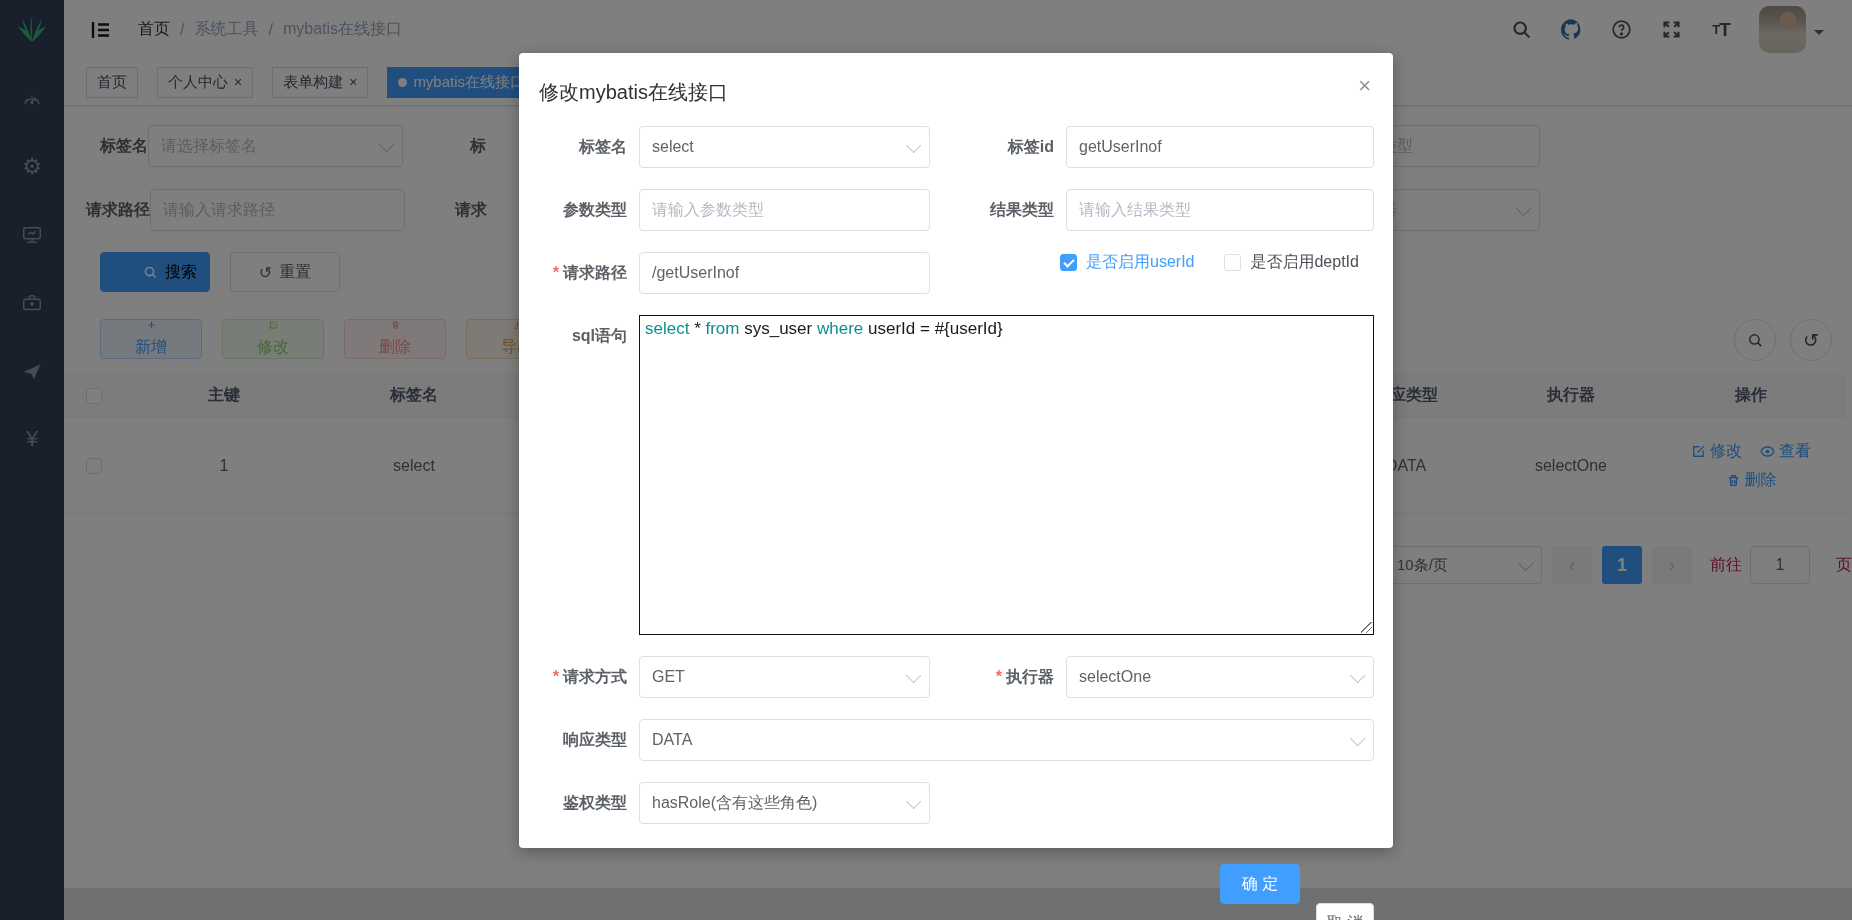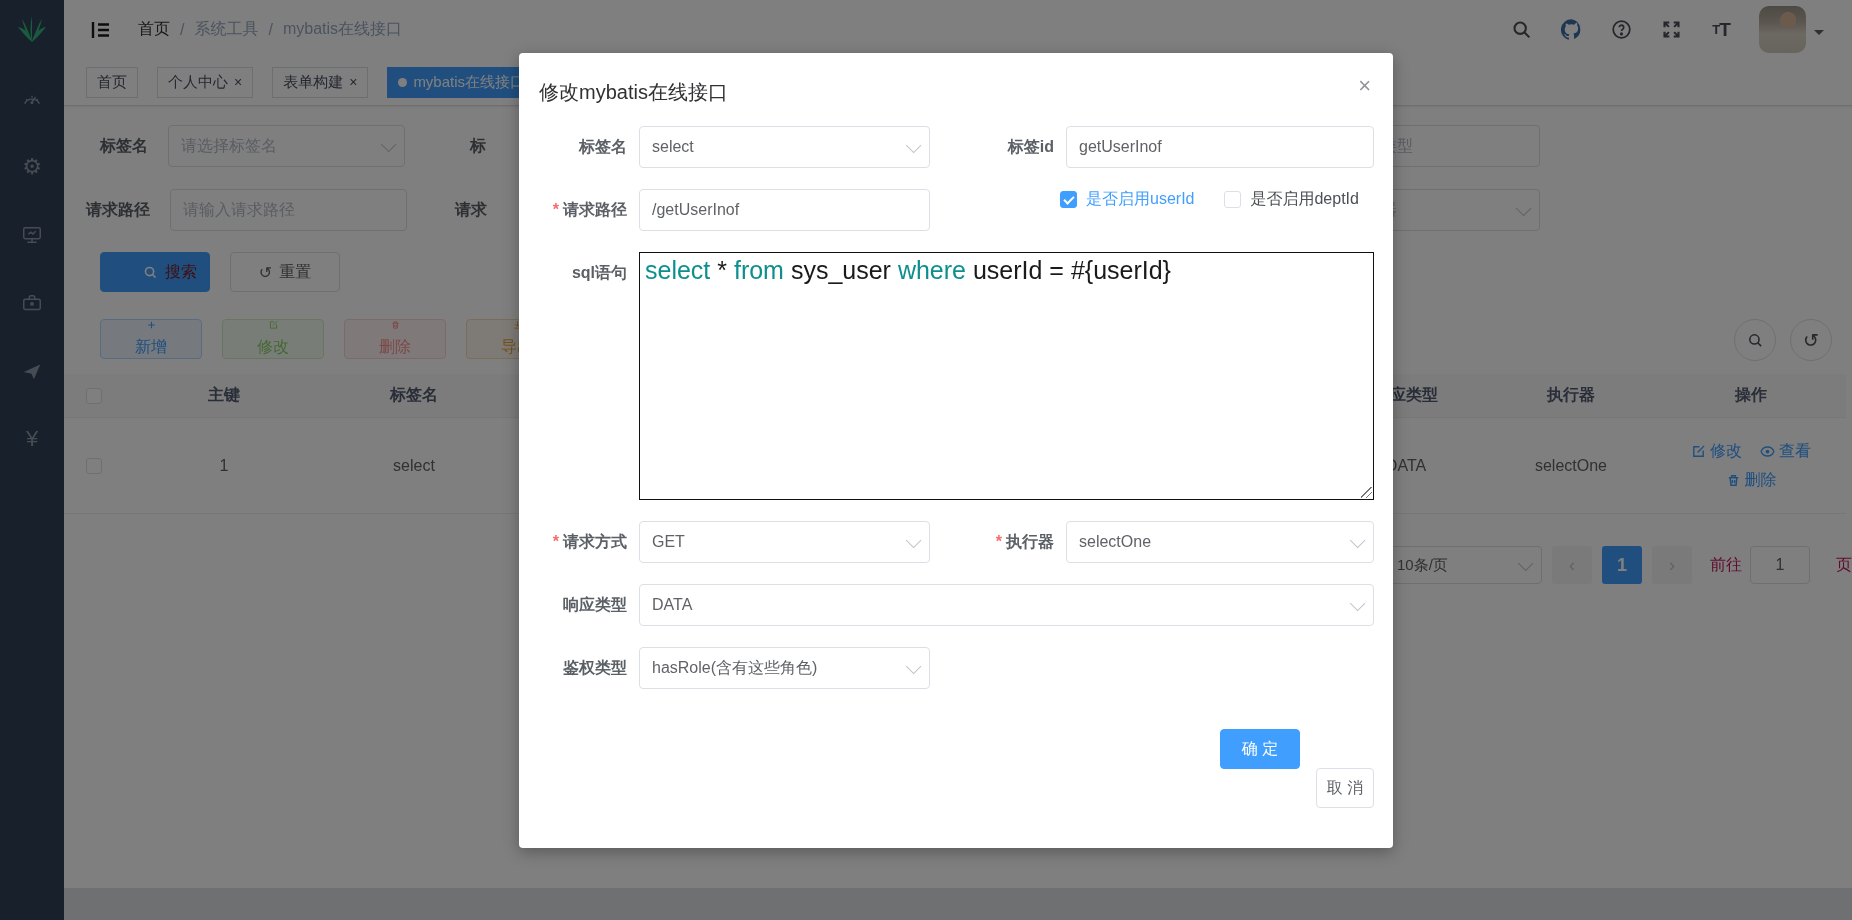--- a/index.html
+++ b/index.html
@@ -48,30 +48,30 @@
 
   .f-label { font-weight:700; font-size:16px; color:#5b6066; }
   .ctl { border:1px solid #dcdfe6; border-radius:4px; background:#fff; height:42px; display:flex; align-items:center;
          padding:0 12px; font-size:16px; color:#606266; }
   .ctl .ph { color:#b4bac4; }
   .chev { margin-left:auto; width:11px; height:11px; border-right:1.8px solid #c0c4cc; border-bottom:1.8px solid #c0c4cc;
           transform:rotate(45deg) translateY(-3px); flex:none; }
 
   .srch-row1 { position:absolute; left:36px; top:19px; display:flex; align-items:center; }
   .srch-row2 { position:absolute; left:22px; top:83px; display:flex; align-items:center; }
-  .srch-row1 .ctl, .srch-row2 .ctl { width:237px; margin-left:20px; }
+  .srch-row1 .ctl, .srch-row2 .ctl { width:255px; margin-left:0; }
   .frag-label-1 { position:absolute; left:406px; top:30px; }
   .frag-label-2 { position:absolute; left:391px; top:94px; }
   .frag-input-1 { position:absolute; left:1224px; top:19px; width:252px; }
   .frag-input-2 { position:absolute; left:1224px; top:83px; width:252px; }
 
   .btn { border-radius:4px; height:40px; display:inline-flex; align-items:center; justify-content:center; gap:7px;
          font-size:16px; cursor:pointer; border:1px solid #dcdfe6; background:#fff; color:#606266; }
   .btn svg { width:15px; height:15px; }
-  .btn-primary { background:#409EFF; border-color:#409EFF; color:#7f1d1d;padding-left:30px; }
+  .btn-primary { background:#409EFF; border-color:#409EFF; color:#000000;padding-left:30px; }
   .search-btns { position:absolute; left:36px; top:146px; display:flex; gap:20px; }
   .search-btns .btn { width:110px; }
 
   .toolbar { position:absolute; left:36px; top:213px; display:flex; gap:20px; }
   .toolbar .btn { width:102px;flex-direction:column; }
   .btn-plain-primary { background:#ecf5ff; border-color:#b3d8ff; color:#409EFF; }
   .btn-plain-success { background:#f0f9eb; border-color:#c2e7b0; color:#67c23a; opacity:.75; }
   .btn-plain-danger  { background:#fef0f0; border-color:#fbc4c4; color:#f56c6c; opacity:.75; }
   .btn-plain-warning { background:#fdf6ec; border-color:#f5dab1; color:#e6a23c; }
   .circle-btns { position:absolute; top:213px; right:20px; display:flex; gap:14px; }
@@ -127,21 +127,21 @@
   .chk-zone { flex:1; display:flex; align-items:flex-start; padding-left:130px; gap:30px; }
   .chk-group { display:flex; align-items:center; gap:9px; font-size:16px; cursor:pointer; }
   .box { width:17px; height:17px; border:1px solid #dcdfe6; border-radius:3px; background:#fff; flex:none; }
   .box.on { background:#409EFF; border-color:#409EFF; position:relative; }
   .box.on::after { content:""; position:absolute; left:5px; top:2px; width:4px; height:8px;
                    border-right:2px solid #fff; border-bottom:2px solid #fff; transform:rotate(45deg); }
   .chk-group.on-label { color:#409EFF; }
   .chk-group.off-label { color:#4c4f55; }
   .sql-row { align-items:flex-start; }
   .sql-row .m-label { height:42px; }
-  .sqlbox { flex:1; height:248px; border:1px solid #111; background:#fff; padding:3px 5px; font-size:25px;
+  .sqlbox { flex:1; height:320px; border:1px solid #111; background:#fff; padding:3px 5px; font-size:17px;
             color:#1a1a1a; position:relative; overflow:hidden; }
   .kw { color:#0d8f8f; }
   .resize-h { position:absolute; right:1px; bottom:1px; width:11px; height:11px;
               background:linear-gradient(135deg, transparent 0 45%, #777 45% 52%, transparent 52% 70%, #777 70% 77%, transparent 77%); }
   .m-footer { display:flex; justify-content:flex-end; gap:16px; padding-top:19px; }
   .m-footer .btn { height:40px; font-size:16px; }
   .btn-ok { width:80px; background:#409EFF; border-color:#409EFF; color:#fff; }
   .btn-cancel { width:58px;margin-top:39px; }
 </style>
 </head>
@@ -437,20 +437,34 @@
           </div>
         </div>
         <div class="m-col2">
           <span class="m-label">标签id</span>
           <div class="ctl m-ctl">
             <input value="getUserInof" style="">
           </div>
         </div>
       </div>
 
+      <div class="m-row">
+        <div class="m-col1">
+          <span class="m-label">参数类型</span>
+          <div class="ctl m-ctl">
+            <input placeholder="请输入参数类型" style="">
+          </div>
+        </div>
+        <div class="m-col2">
+          <span class="m-label">结果类型</span>
+          <div class="ctl m-ctl">
+            <input placeholder="请输入结果类型" style="">
+          </div>
+        </div>
+      </div>
 
       <div class="m-row">
         <div class="m-col1">
           <span class="m-label req">请求路径</span>
           <div class="ctl m-ctl">
             <input value="/getUserInof" style="">
           </div>
         </div>
         <div class="chk-zone">
           <span class="chk-group on-label">

